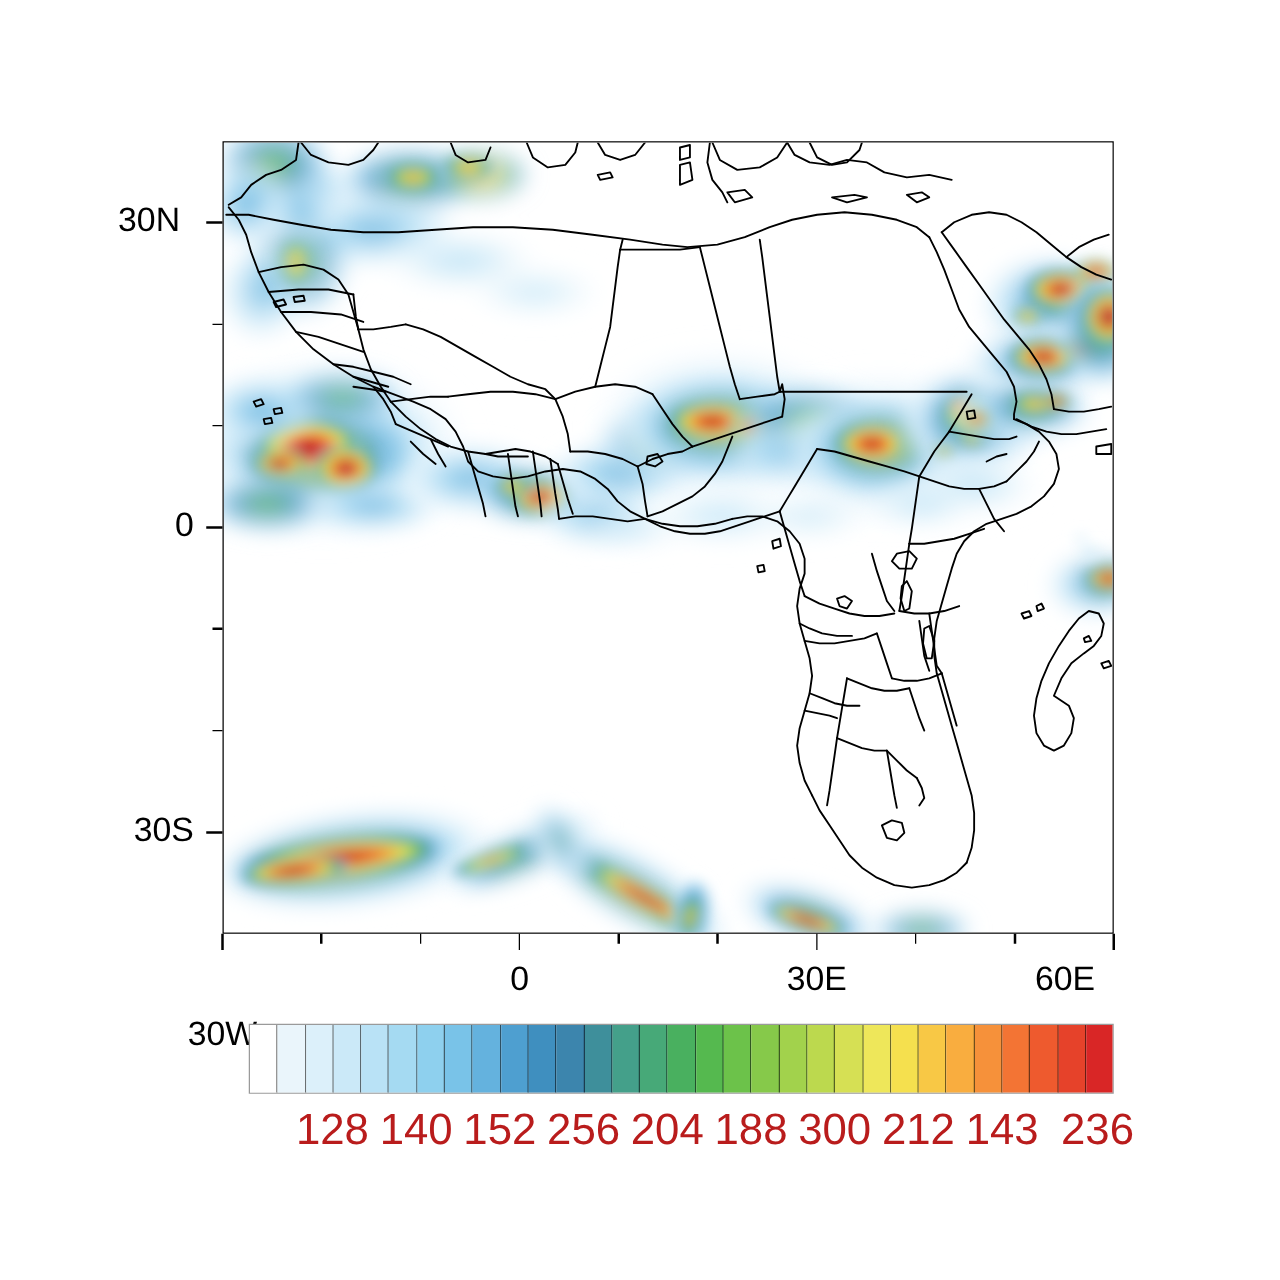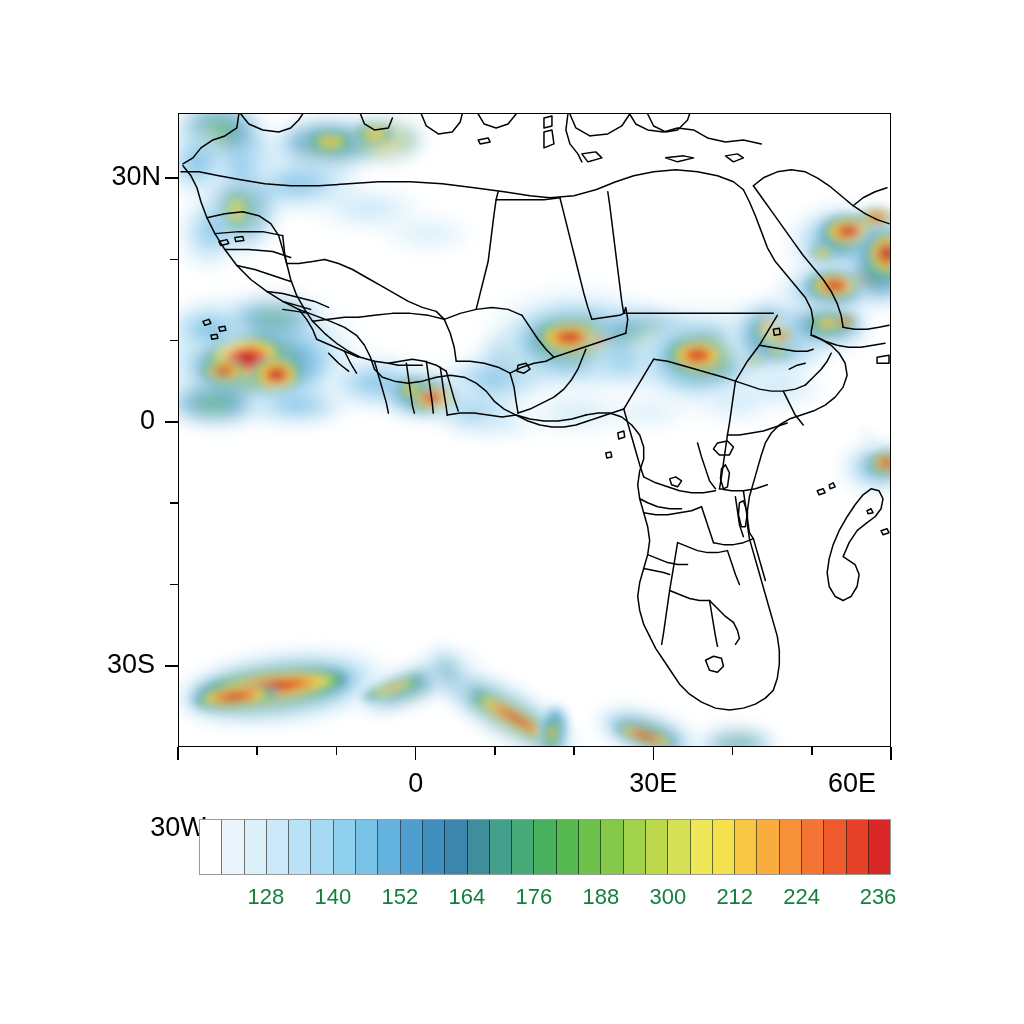--- a/index.html
+++ b/index.html
@@ -16,21 +16,21 @@
   #mapsvg{position:absolute;left:0;top:0;width:100%;height:100%;display:block;}
 
   .tk{position:absolute;background:#000;}
   .lbl{position:absolute;color:#000;font-size:27px;white-space:nowrap;}
   .ylbl{text-align:right;}
 
   #cbar{position:absolute;left:199px;top:819px;width:692px;height:56px;
         box-sizing:border-box;border:1px solid #9a9a9a;display:flex;}
   #cbar .seg{flex:1 1 0;height:100%;border-right:1px solid rgba(0,0,0,.55);box-sizing:border-box;}
   #cbar .seg:last-child{border-right:none;}
-  .cblbl{position:absolute;top:884px;font-size:22px;color:#15803d;
+  .cblbl{position:absolute;top:884px;font-size:35px;color:#b91c1c;
          transform:translateX(-50%);white-space:nowrap;}
 </style>
 </head>
 <body>
 
 <div id="root">
 
 
   <div id="plot">
     <svg id="mapsvg" viewBox="0 0 713 634" preserveAspectRatio="none">
@@ -536,21 +536,21 @@
       <div class="lbl" style="left: 415.667px; top: 768px; transform: translateX(-50%);">0</div>
       <div class="tk" style="left: 494.089px; top: 747px; width: 1.6px; height: 8px;"></div>
       <div class="tk" style="left: 573.311px; top: 747px; width: 1.6px; height: 8px;"></div>
       <div class="tk" style="left: 652.533px; top: 747px; width: 1.6px; height: 13px;"></div>
       <div class="lbl" style="left: 653.333px; top: 768px; transform: translateX(-50%);">30E</div>
       <div class="tk" style="left: 731.756px; top: 747px; width: 1.6px; height: 8px;"></div>
       <div class="tk" style="left: 810.978px; top: 747px; width: 1.6px; height: 8px;"></div>
       <div class="tk" style="left: 890.2px; top: 747px; width: 1.6px; height: 13px;"></div>
       <div class="lbl" style="left: 852px; top: 768px; transform: translateX(-50%);">60E</div>
       <div class="tk" style="left: 165px; top: 177.226px; width: 13px; height: 1.6px;"></div>
-      <div class="lbl ylbl" style="left: 89px; top: 161.026px; width: 72px;">30N</div>
+      <div class="lbl ylbl" style="left: 72px; top: 161.026px; width: 72px;">30N</div>
       <div class="tk" style="left: 170px; top: 258.508px; width: 8px; height: 1.6px;"></div>
       <div class="tk" style="left: 170px; top: 339.79px; width: 8px; height: 1.6px;"></div>
       <div class="tk" style="left: 165px; top: 421.072px; width: 13px; height: 1.6px;"></div>
       <div class="lbl ylbl" style="left: 83px; top: 404.872px; width: 72px;">0</div>
       <div class="tk" style="left: 170px; top: 502.354px; width: 8px; height: 1.6px;"></div>
       <div class="tk" style="left: 170px; top: 583.636px; width: 8px; height: 1.6px;"></div>
       <div class="tk" style="left: 165px; top: 664.918px; width: 13px; height: 1.6px;"></div>
       <div class="lbl ylbl" style="left: 83px; top: 648.718px; width: 72px;">30S</div>
     </div>
 
@@ -584,22 +584,22 @@
       <div class="seg" style="background: rgb(246, 145, 58);"></div>
       <div class="seg" style="background: rgb(243, 116, 52);"></div>
       <div class="seg" style="background: rgb(238, 90, 46);"></div>
       <div class="seg" style="background: rgb(230, 66, 42);"></div>
       <div class="seg" style="background: rgb(217, 38, 38);"></div>
     </div>
   <div id="cbar-labels">
       <div class="cblbl" style="left: 265.968px;">128</div>
       <div class="cblbl" style="left: 332.935px;">140</div>
       <div class="cblbl" style="left: 399.903px;">152</div>
-      <div class="cblbl" style="left: 466.871px;">164</div>
-      <div class="cblbl" style="left: 533.839px;">176</div>
+      <div class="cblbl" style="left: 466.871px;">256</div>
+      <div class="cblbl" style="left: 533.839px;">204</div>
       <div class="cblbl" style="left: 600.806px;">188</div>
       <div class="cblbl" style="left: 667.774px;">300</div>
       <div class="cblbl" style="left: 734.742px;">212</div>
-      <div class="cblbl" style="left: 801.71px;">224</div>
+      <div class="cblbl" style="left: 801.71px;">143</div>
       <div class="cblbl" style="left: 878px;">236</div>
     </div>
 
 </div>
 
 </body></html>

